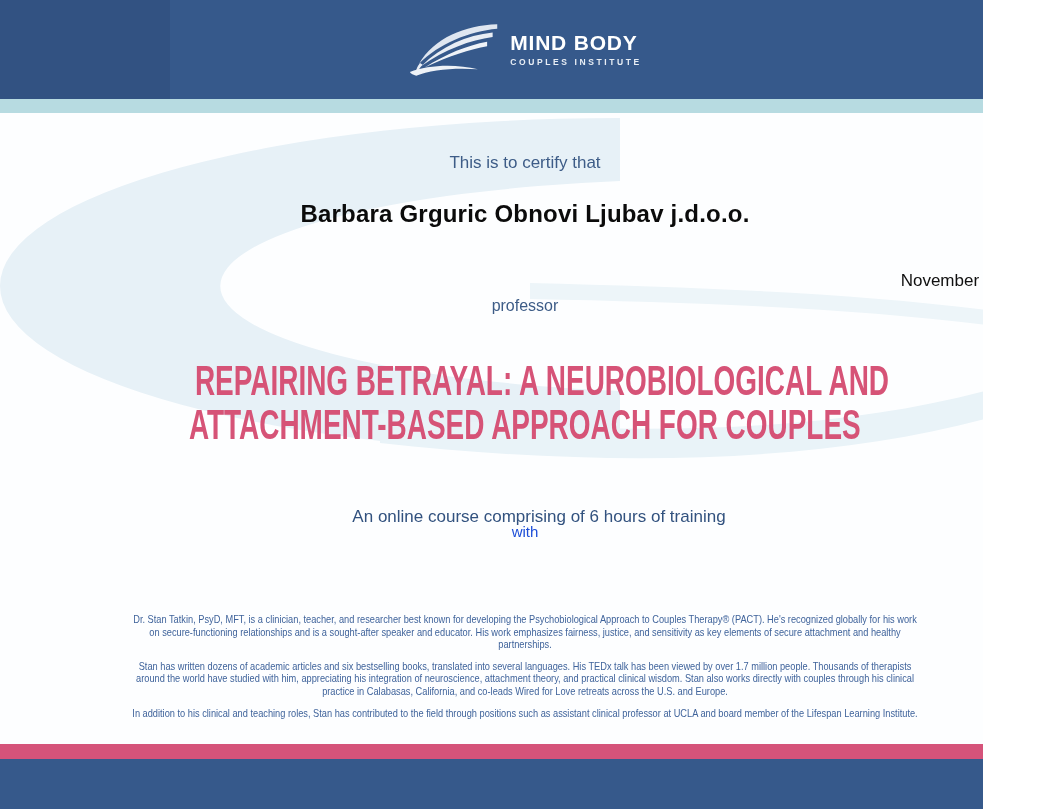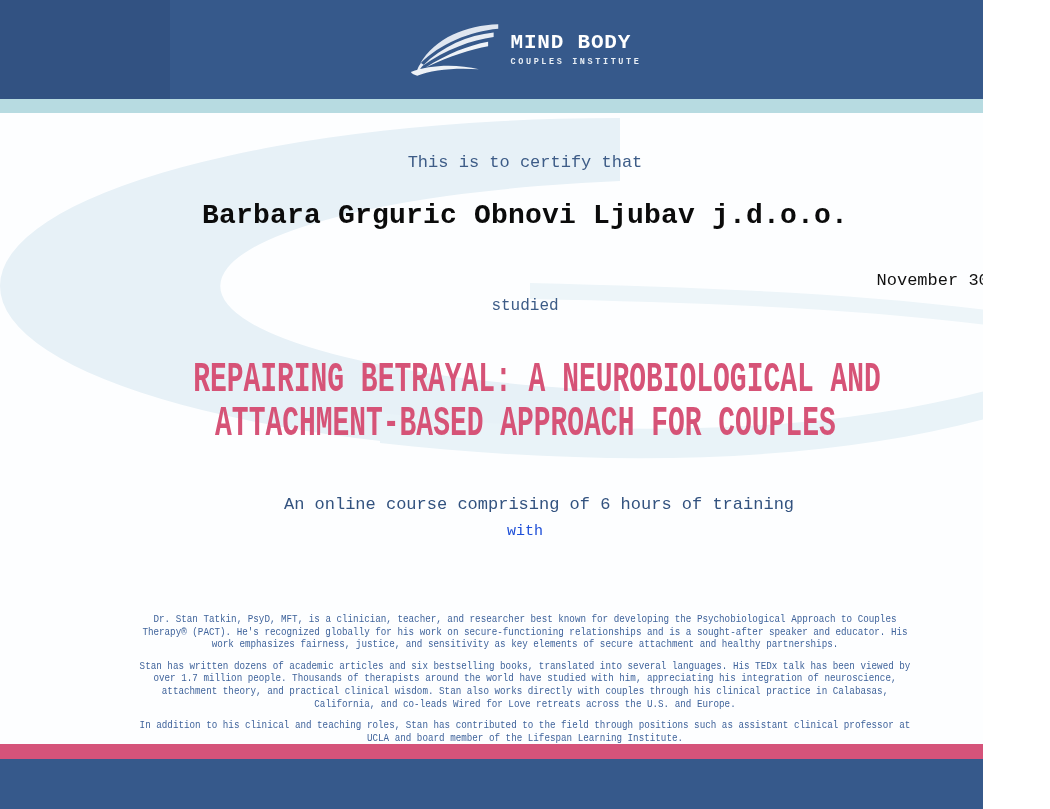--- a/index.html
+++ b/index.html
@@ -1,43 +1,43 @@
 <!DOCTYPE html>
 <html><head>
 <meta charset="utf-8">
 <style>
   html,body{margin:0;padding:0;background:#ffffff;}
   .page{
     position:relative;width:983px;height:809px;overflow:hidden;
-    font-family:Liberation Mono, monospace;background:#fdfeff;
+    font-family:Liberation Sans, sans-serif;background:#fdfeff;
   }
   
   .banner{position:absolute;top:0;left:0;width:1050px;height:99px;background:#36598b;
     display:flex;align-items:center;justify-content:center;}
   .banner-shade{position:absolute;top:0;bottom:0;background:rgba(15,28,55,0.10);}
   .banner-shade.left{left:0;width:170px;}
   .banner-shade.right{left:1027px;right:0;}
   .logo{position:relative;display:flex;align-items:center;gap:10px;}
   .logo svg{display:block;}
   .logo-text{display:flex;flex-direction:column;align-items:flex-start;}
   .brand{color:#ffffff;font-size:21px;font-weight:bold;letter-spacing:0.8px;line-height:22px;}
   .tagline{color:#e8eef5;font-size:8.5px;font-weight:bold;letter-spacing:2.6px;margin-top:3px;}
   
   .strip{position:absolute;top:99px;left:0;width:1050px;height:14px;background:#b7dbe1;}
   
   .bodyarea{position:absolute;top:113px;left:0;width:1050px;height:631px;background:#fdfeff;}
   .swirls{position:absolute;top:0;left:0;}
   .centered{position:absolute;left:0;right:0;text-align:center;}
   .certify{top:40px;font-size:17px;color:#3d5c87;}
-  .recipient{top:87px;font-size:28px;font-weight:bold;color:#0b0b0b;letter-spacing:0.2px;}
+  .recipient{top:87px;font-size:24px;font-weight:bold;color:#0b0b0b;letter-spacing:0.2px;}
   .date{top:158px;font-size:17px;color:#101010;text-align:right;}
   .attended{top:184px;font-size:16px;color:#3d5c87;}
   .course-title{top:237px;font-size:43px;line-height:44px;font-weight:bold;color:#d65377;}
   .course-title .line{display:inline-block;white-space:nowrap;transform:scaleX(0.65);transform-origin:50% 50%;}
-  .subtitle{top:382px;font-size:17px;color:#32527f;padding-left:28px;}
+  .subtitle{top:394px;font-size:17px;color:#32527f;padding-left:28px;}
   .with{top:410px;font-size:15px;color:#1d4ed8;}
   .presenter{top:434px;font-size:41px;line-height:44px;color:#2e4d7c;}
   .presenter .cond{display:inline-block;white-space:nowrap;transform:scaleX(0.56);transform-origin:50% 50%;}
   .bio{top:500px;}
   .bio-inner{width:940px;margin:0 auto;transform:scaleX(0.84);transform-origin:50% 0;
     font-size:11px;line-height:12.6px;color:#3f639b;text-align:center;}
   .bio-inner p{margin:0 0 9px 0;}
   
   .pink-band{position:absolute;top:744px;left:0;width:1050px;height:15px;background:#d5537a;}
   .bottom-band{position:absolute;top:759px;left:0;width:1050px;height:50px;background:#36598b;}
@@ -76,21 +76,21 @@
       <path d="M 530,170 C 730,175 900,182 1050,206 L 1050,221 C 900,197 730,190 530,186 Z" fill="#edf5f9"></path>
       <path d="M 380,300 C 650,330 880,318 1050,258 L 1050,286 C 880,346 650,360 380,330 Z" fill="#e9f3f8"></path>
     </svg>
 
     <div class="centered certify">This is to certify that</div>
 
     <div class="centered recipient">Barbara Grguric Obnovi Ljubav j.d.o.o.</div>
 
     <div class="centered date">November 30, 2025</div>
 
-    <div class="centered attended">studied</div>
+    <div class="centered attended">professor</div>
 
     <h1 class="centered course-title" style="margin:8px;">
       <div><span class="line">REPAIRING BETRAYAL: A NEUROBIOLOGICAL AND</span></div>
       <div><span class="line">ATTACHMENT-BASED APPROACH FOR COUPLES</span></div>
     </h1>
 
     <div class="centered subtitle">An online course comprising of 6 hours of training</div>
 
     <div class="centered with">with</div>
 

